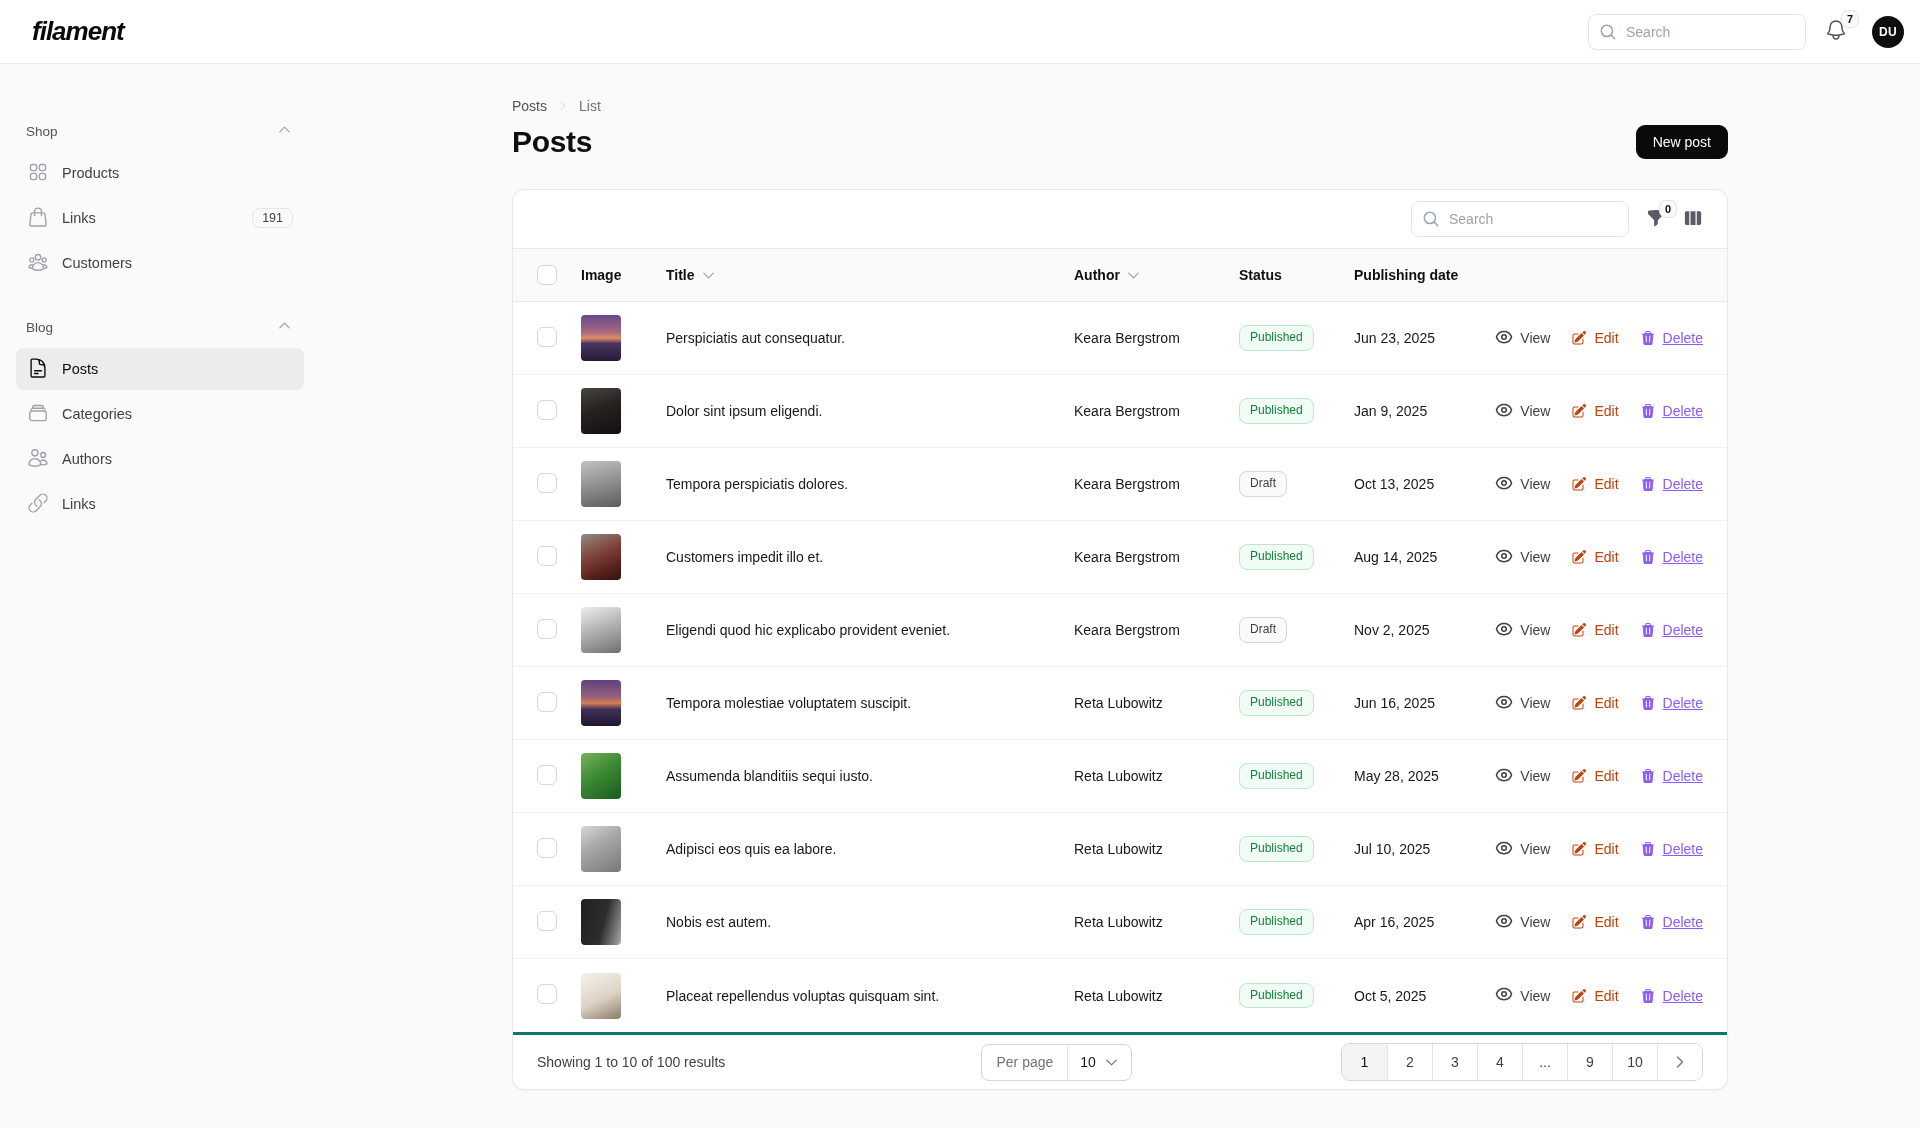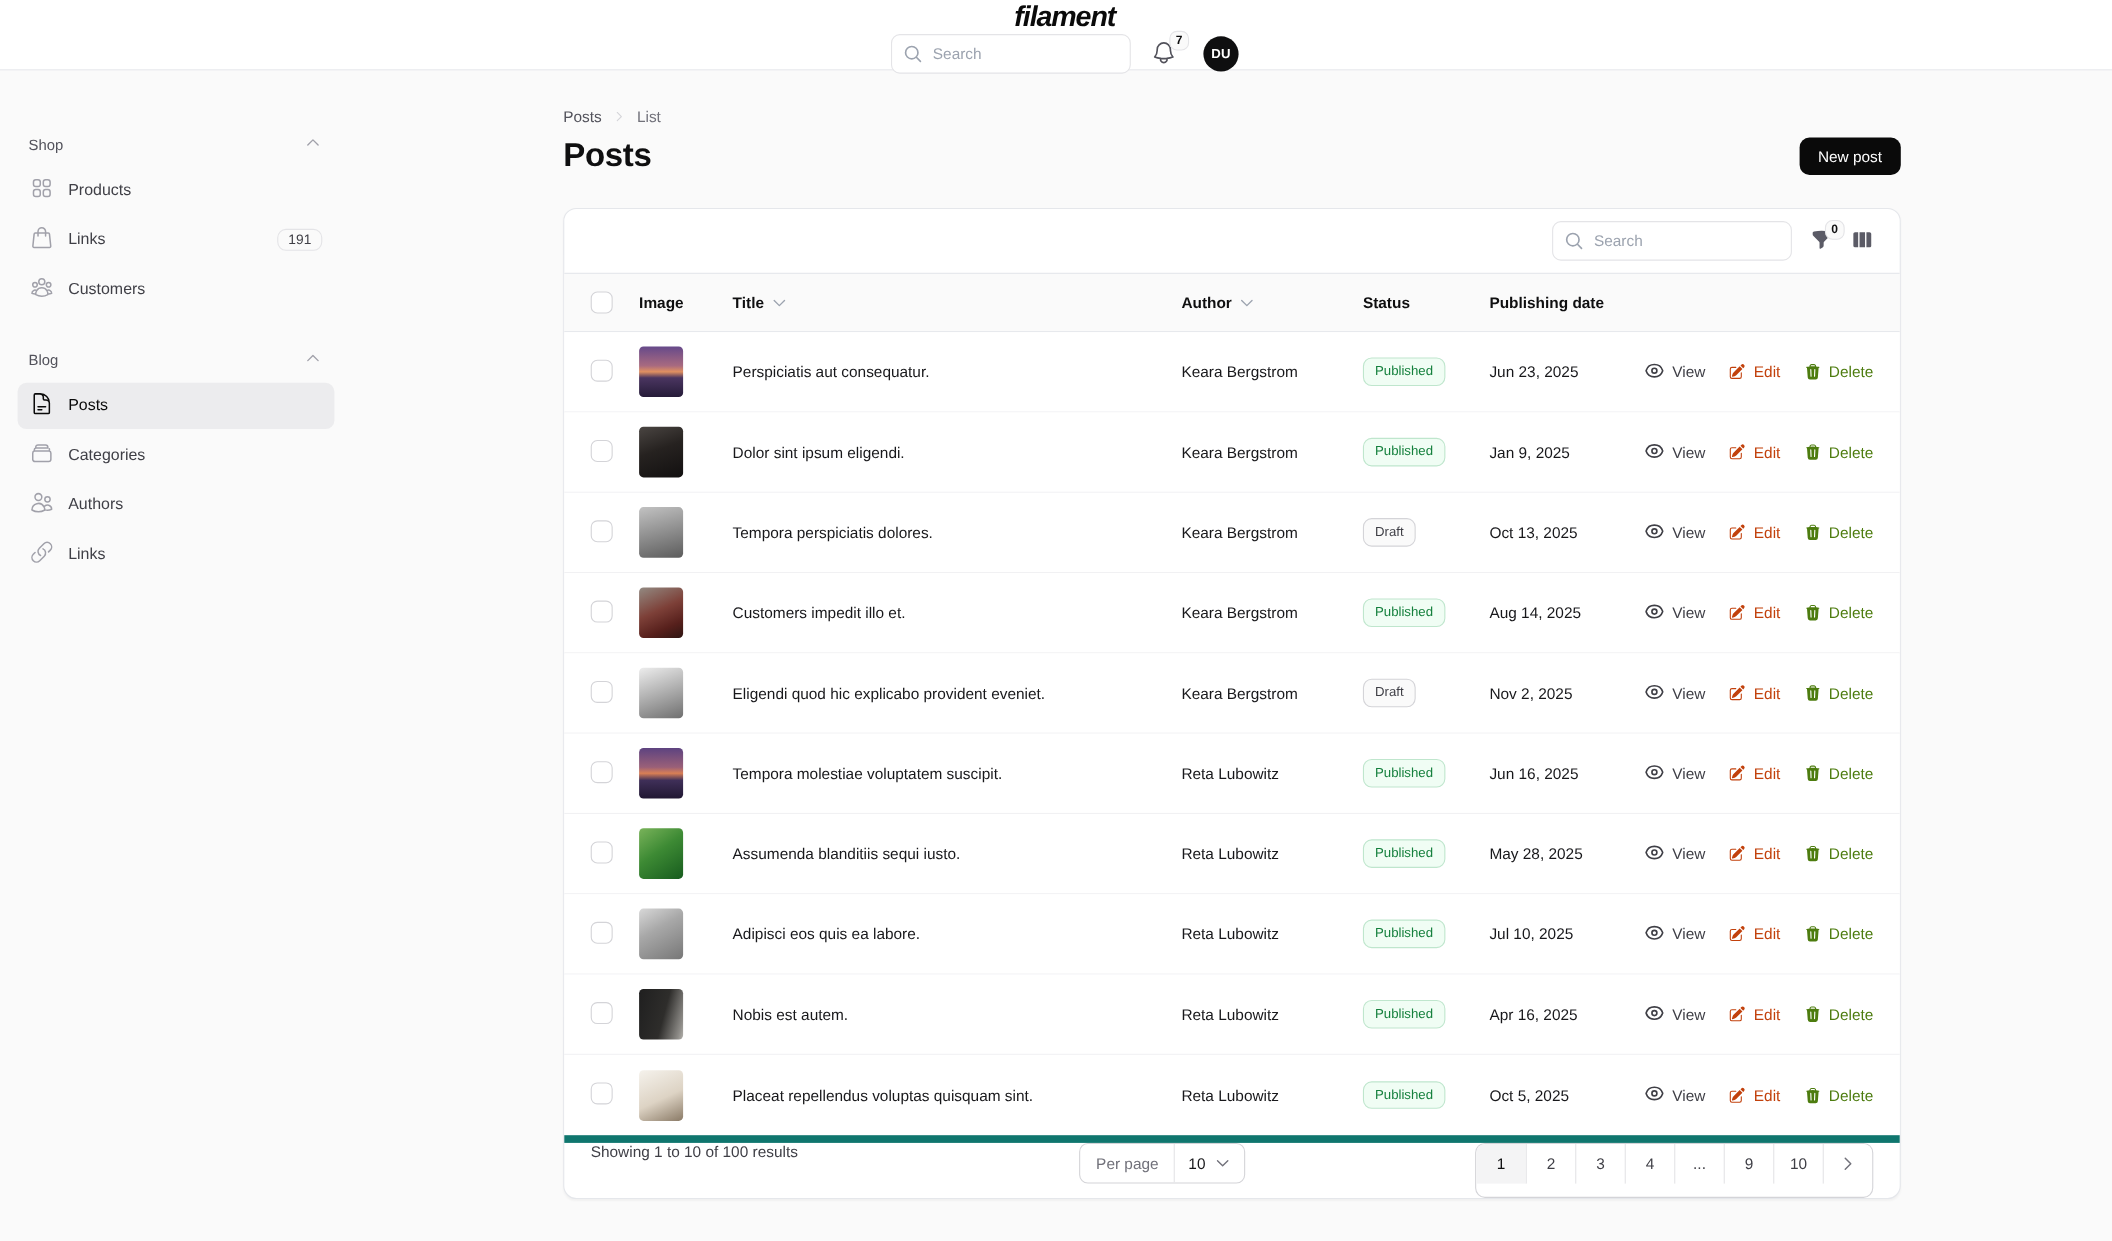--- a/index.html
+++ b/index.html
@@ -1,21 +1,21 @@
 <!DOCTYPE html>
 <html><head>
 <meta charset="utf-8">
 <style>
   * { margin:0; padding:0; box-sizing:border-box; }
   html,body { width:1920px; height:1128px; overflow:hidden; }
   body { font-family:"Liberation Sans","DejaVu Sans",sans-serif; background:#fafafa; color:#18181b; font-size:14px; }
   svg { display:block; flex:none; }
 
   
-  .topbar { height:64px; background:#ffffff; border-bottom:1px solid #e5e7eb; display:flex; align-items:center; justify-content:space-between; padding:0 16px 0 32px;flex-direction:column; }
+  .topbar { height:64px; background:#ffffff; border-bottom:1px solid #e5e7eb; display:flex; align-items:center; justify-content:space-between; padding:0 16px 0 32px; }
   .logo { font-size:26px; font-weight:800; font-style:italic; letter-spacing:-1px; color:#0a0a0a; }
   .topbar-right { display:flex; align-items:center; gap:18px; }
   .search-box { position:relative; display:flex; align-items:center; }
   .search-box .s-icon { position:absolute; left:11px; color:#9ca3af; }
   .search-box input { width:218px; height:36px; border:1px solid #e4e4e7; border-radius:8px; background:#fff; padding:0 12px 0 37px; font-size:14px; color:#18181b; outline:none; font-family:inherit; }
   .search-box input::placeholder { color:#9ca3af; }
   .bell-wrap { position:relative; margin-right:6px; cursor:pointer; color:#52525b; }
   .mini-badge { position:absolute; top:-8px; right:-11px; min-width:18px; height:18px; padding:0 5px; background:#fafafa; border:1px solid #e4e4e7; border-radius:7px; font-size:11px; font-weight:600; color:#0f0f10; display:flex; align-items:center; justify-content:center; }
   .avatar { width:32px; height:32px; border-radius:50%; background:#0f0f10; color:#fff; font-size:12px; font-weight:700; letter-spacing:.3px; display:flex; align-items:center; justify-content:center; cursor:pointer; }
 
@@ -57,24 +57,24 @@
   .trow:last-of-type { border-bottom:none; }
   input[type=checkbox] { appearance:none; width:20px; height:20px; border:1px solid #d4d4d8; border-radius:6px; background:#fff; cursor:pointer; }
   .thumb { width:40px; height:46px; border-radius:4px; }
   .badge { display:inline-flex; align-items:center; padding:3px 10px; border-radius:8px; font-size:12px; font-weight:500; line-height:1.45; }
   .badge-success { color:#15803d; background:#f0fdf4; border:1px solid #bfe6cd; }
   .badge-gray { color:#3f3f46; background:#fafafa; border:1px solid #d4d4d8; }
   .actions { display:flex; justify-content:flex-end; gap:21px; }
   .action { display:inline-flex; align-items:center; gap:7px; font-weight:500; cursor:pointer; white-space:nowrap; }
   .action.view .a-ico { color:#71717a; } .action.view span { color:#3f3f46; }
   .action.edit { color:#c2410c; }
-  .action.delete { color:#4d7c0f; }
+  .action.delete { color:#8b5cf6;text-decoration:underline; }
 
   
-  .tfoot { height:57px; border-top:7px solid #0f766e; display:flex; justify-content:space-between; padding:0 24px; }
+  .tfoot { height:57px; border-top:3px solid #0f766e; display:flex; align-items:center; justify-content:space-between; padding:0 24px; }
   .summary { color:#3f3f46; }
   .perpage { display:flex; align-items:center; height:37px; border:1px solid #d4d4d8; border-radius:8px; background:#fff; overflow:hidden;margin-left:47px; }
   .perpage .pp-label { padding:0 14px; color:#71717a; }
   .perpage .pp-value { display:flex; align-items:center; gap:8px; padding:0 12px; border-left:1px solid #e4e4e7; height:100%; color:#18181b; font-weight:500; cursor:pointer; }
   .perpage .pp-value .chev { color:#71717a; }
   .pages { display:flex; border:1px solid #d4d4d8; border-radius:9px; overflow:hidden; background:#fff; }
   .page-btn { min-width:45px; height:36px; display:flex; align-items:center; justify-content:center; font-size:14px; font-weight:500; color:#3f3f46; border-left:1px solid #e4e4e7; background:#fff; cursor:pointer; }
   .page-btn:first-child { border-left:none; }
   .page-btn.current { background:#f4f4f5; color:#0f0f10; }
   .page-btn.ellipsis { cursor:default; }

